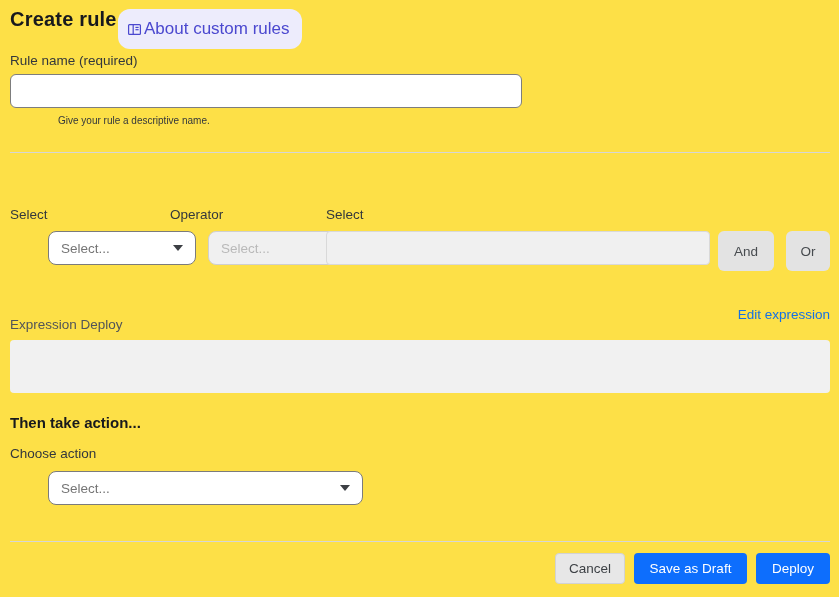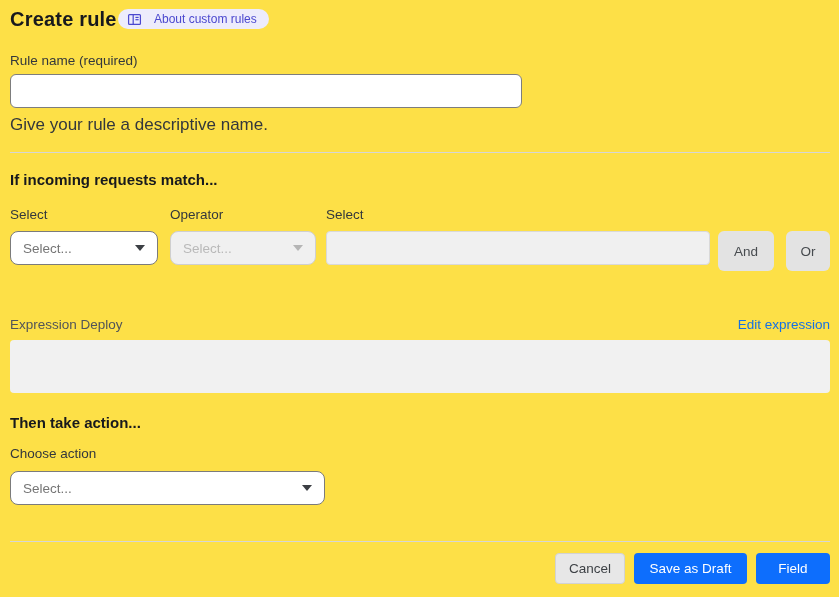--- a/index.html
+++ b/index.html
@@ -14,34 +14,34 @@
   }
 
   
   .page-title {
     position:absolute; left:10px; top:8px;
     font-size:20px; font-weight:700; color:#17191d;
     letter-spacing:.2px;
   }
   .badge {
     position:absolute; left:118px; top:9px;
-    height:20px; padding:0 12px 0 9px;
+    height:40px; padding:0 12px 0 9px;
     background:#edecfc; color:#4b48cf;
     border-radius:12px;
-    display:flex; align-items:center; gap:12px;
-    font-size:12px; cursor:pointer;
+    display:flex; align-items:center; gap:2px;
+    font-size:17px; cursor:pointer;
   }
   .badge svg { display:block; }
 
   
   .field-label {
     position:absolute; font-size:13.5px; color:#33373c;
   }
   .helper-text {
-    position:absolute; font-size:17px; color:#33373c;
+    position:absolute; font-size:10px; color:#33373c;margin-left:48px;
   }
   .section-heading {
     position:absolute; font-size:15px; font-weight:700; color:#17191d;
   }
 
   
   .text-input {
     position:absolute; height:34px;
     border:1px solid #7d7d7d; border-radius:6px;
     background:#fff; font-size:13.5px; color:#17191d;
@@ -51,20 +51,21 @@
   .text-input:disabled, .text-input.disabled {
     background:#f0f0f0; border-color:#d9d9d9;
   }
   .select {
     position:absolute; height:34px;
     border:1px solid #7b7b7b; border-radius:8px;
     background:#fff;
     display:flex; align-items:center; justify-content:space-between;
     padding:0 12px; font-size:13.5px; color:#757575;
     cursor:pointer;
+    margin-left:38px;
   }
   .select .caret {
     width:0; height:0;
     border-left:5px solid transparent;
     border-right:5px solid transparent;
     border-top:6px solid #3c3f44;
   }
   .select.disabled {
     background:#f0f0f0; border-color:#cfcfcf; color:#b9b9b9;
     cursor:default;
@@ -117,21 +118,20 @@
     </span>
     <span>About custom rules</span>
   </div>
 
   <div class="field-label" style="left:10px; top:53px;">Rule name (required)</div>
   <input class="text-input" style="left: 10px; top: 74px; width: 512px;" type="text" placeholder="">
   <div class="helper-text" style="left:10px; top:115px;">Give your rule a descriptive name.</div>
 
   <div class="divider" style="top:152px;"></div>
 
-  <div class="section-heading" style="left:10px; top:171px;">If incoming requests match...</div>
 
   <div class="field-label" style="left:10px; top:207px;">Select</div>
   <div class="field-label" style="left:170px; top:207px;">Operator</div>
   <div class="field-label" style="left:326px; top:207px;">Select</div>
 
   <div class="select" style="left:10px; top:231px; width:148px;">
     <span>Select...</span>
     <span class="caret"></span>
   </div>
 
@@ -139,30 +139,30 @@
     <span>Select...</span>
     <span class="caret"></span>
   </div>
 
   <input class="text-input disabled" style="left: 326px; top: 231px; width: 384px; border-radius: 4px;" type="text" disabled="">
 
   <button class="btn" style="left:718px; top:231px; width:56px;">And</button>
   <button class="btn" style="left:786px; top:231px; width:44px;">Or</button>
 
   <div class="field-label" style="left:10px; top:317px; color:#515458;">Expression Deploy</div>
-  <a class="link" style="right:9px; top:317px;">Edit expression</a>
+  <a class="link" style="right:9px; top:307px;">Edit expression</a>
   <div class="preview-box"></div>
 
   <div class="section-heading" style="left:10px; top:414px;">Then take action...</div>
   <div class="field-label" style="left:10px; top:446px;">Choose action</div>
 
   <div class="select" style="left:10px; top:471px; width:315px;">
     <span>Select...</span>
     <span class="caret"></span>
   </div>
 
   <div class="divider" style="top:541px;"></div>
 
   <button class="btn btn-footer btn-cancel" style="left:555px; top:553px; width:70px;">Cancel</button>
   <button class="btn btn-footer btn-primary" style="left:634px; top:553px; width:113px;">Save as Draft</button>
-  <button class="btn btn-footer btn-primary" style="left:756px; top:553px; width:74px;">Field</button>
+  <button class="btn btn-footer btn-primary" style="left:756px; top:553px; width:74px;">Deploy</button>
 
 </div>
 
 </body></html>

